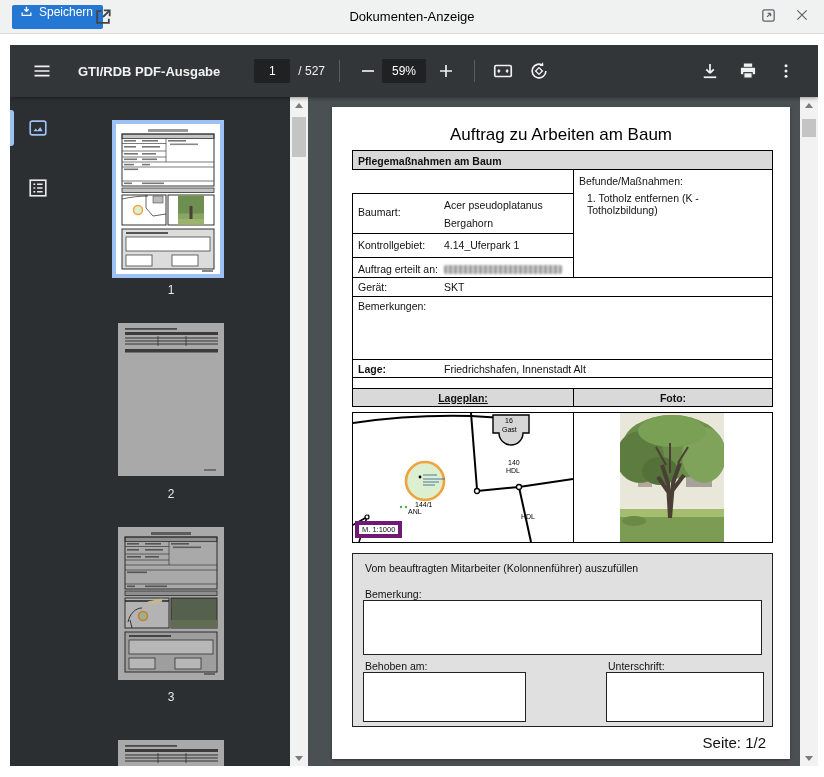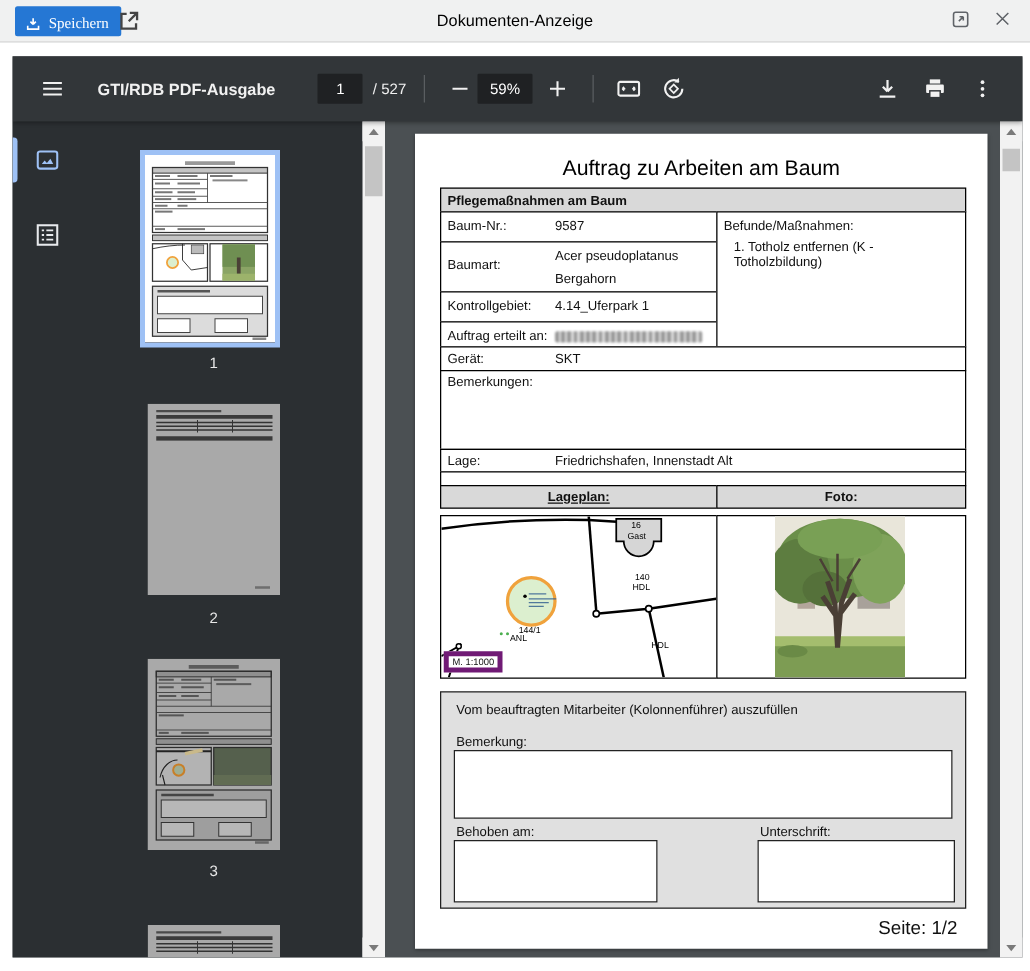--- a/index.html
+++ b/index.html
@@ -2,24 +2,24 @@
 <html><head>
 <meta charset="utf-8">
 <style>
   * { margin:0; padding:0; box-sizing:border-box; }
   html,body { width:824px; height:777px; background:#ffffff; overflow:hidden;
               font-family:"Liberation Sans", sans-serif; }
 
   
   .titlebar { position:absolute; left:0; top:0; width:824px; height:34px;
               background:#f0f1f1; border-bottom:1px solid #d8d8d8; }
-  .save-btn { position:absolute; left:12px; top:5px; height:24px; padding:0 10px 3px 8px;
+  .save-btn { position:absolute; left:12px; top:5px; height:24px; padding:0 10px 17px 8px;
               background:#2577d4; color:#fff; border:none; border-radius:2px;
-              font-size:12px; display:flex; align-items:flex-end; gap:6px; cursor:pointer;
-              font-family:Liberation Serif, serif; }
+              font-size:12px; display:flex; align-items:flex-start; gap:6px; cursor:pointer;
+              font-family:Liberation Sans, sans-serif; }
   .ext-btn  { position:absolute; left:92px; top:7px; width:22px; height:22px;
               background:transparent; border:none; cursor:pointer; }
   .win-title { position:absolute; left:0; right:0; top:9px; text-align:center;
                font-size:13px; color:#000000; }
   .win-ctl { position:absolute; top:7px; width:20px; height:20px; background:transparent;
              border:none; cursor:pointer; color:#5f6368; }
   .win-restore { right:46px; }
   .win-close   { right:12px; font-size:17px; line-height:18px; }
 
   
@@ -309,24 +309,20 @@
   </div>
 
   <div class="docarea">
     <div class="page">
       <div class="doc-title">Auftrag zu Arbeiten am Baum</div>
 
       <div class="cell cell-gray" style="left:20px; top:43px; width:421px; height:20px;">
         <span class="lbl" style="top:4px;">Pflegemaßnahmen am Baum</span>
       </div>
 
-      <div class="cell" style="left:20px; top:62px; width:222px; height:25px;">
-        <span class="lbl">Baum-Nr.:</span>
-        <span class="val">9587</span>
-      </div>
       <div class="cell" style="left:20px; top:86px; width:222px; height:41px;">
         <span class="lbl" style="top:12px;text-align:right;">Baumart:</span>
         <span class="val">Acer pseudoplatanus</span>
         <span class="val" style="top:23px;">Bergahorn</span>
       </div>
       <div class="cell" style="left:20px; top:126px; width:222px; height:25px;">
         <span class="lbl">Kontrollgebiet:</span>
         <span class="val">4.14_Uferpark 1</span>
       </div>
       <div class="cell" style="left:20px; top:150px; width:262px; height:21px;">
@@ -340,21 +336,21 @@
       </div>
 
       <div class="cell" style="left:20px; top:170px; width:421px; height:20px;">
         <span class="lbl" style="top:3px;text-align:center;">Gerät:</span>
         <span class="val" style="top:3px;">SKT</span>
       </div>
       <div class="cell" style="left:20px; top:189px; width:421px; height:64px;">
         <span class="lbl" style="top:3px;">Bemerkungen:</span>
       </div>
       <div class="cell" style="left:20px; top:252px; width:421px; height:19px;">
-        <span class="lbl" style="top:3px;">Lage:</span>
+        <span class="lbl" style="top:3px;font-weight:bold;">Lage:</span>
         <span class="val" style="top:3px;">Friedrichshafen, Innenstadt Alt</span>
       </div>
       <div class="cell" style="left:20px; top:270px; width:421px; height:12px;"></div>
 
       <div class="cell cell-gray" style="left:20px; top:281px; width:222px; height:19px; text-align:center;">
         <span style="position:relative; top:3px;text-decoration:underline;">Lageplan:</span>
       </div>
       <div class="cell cell-gray" style="left:241px; top:281px; width:200px; height:19px; text-align:center;">
         <span style="position:relative; top:3px;">Foto:</span>
       </div>

